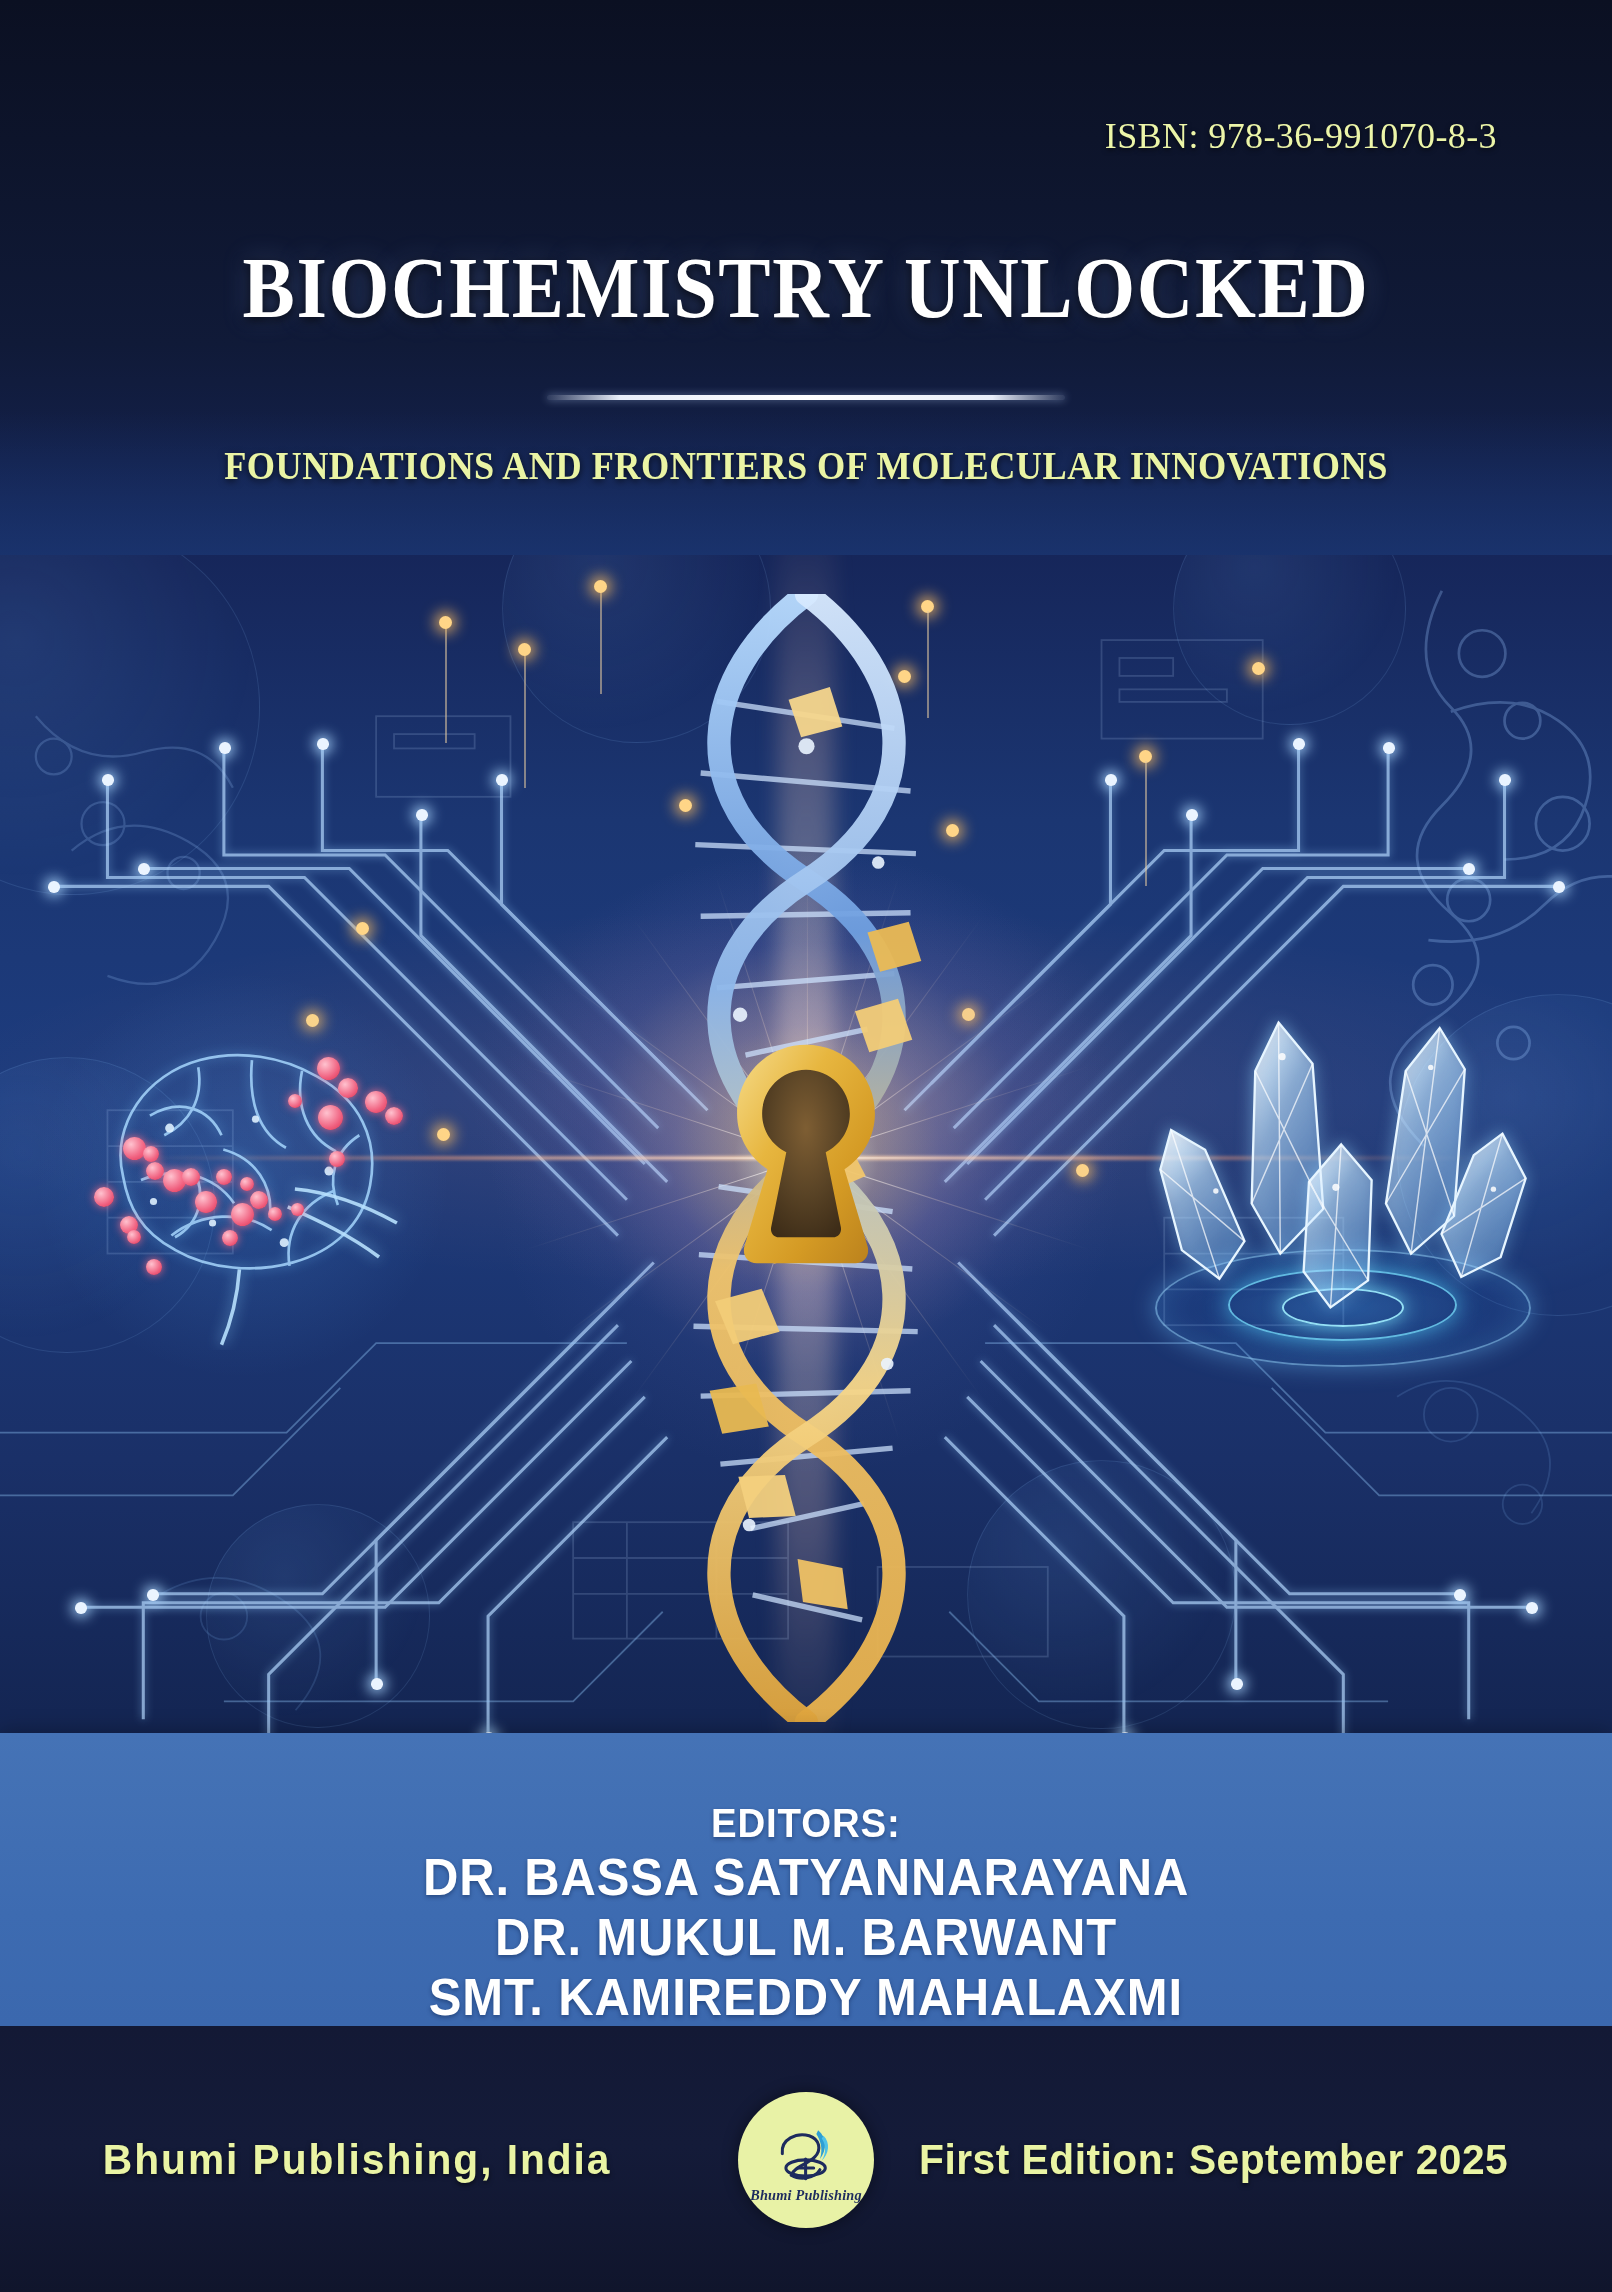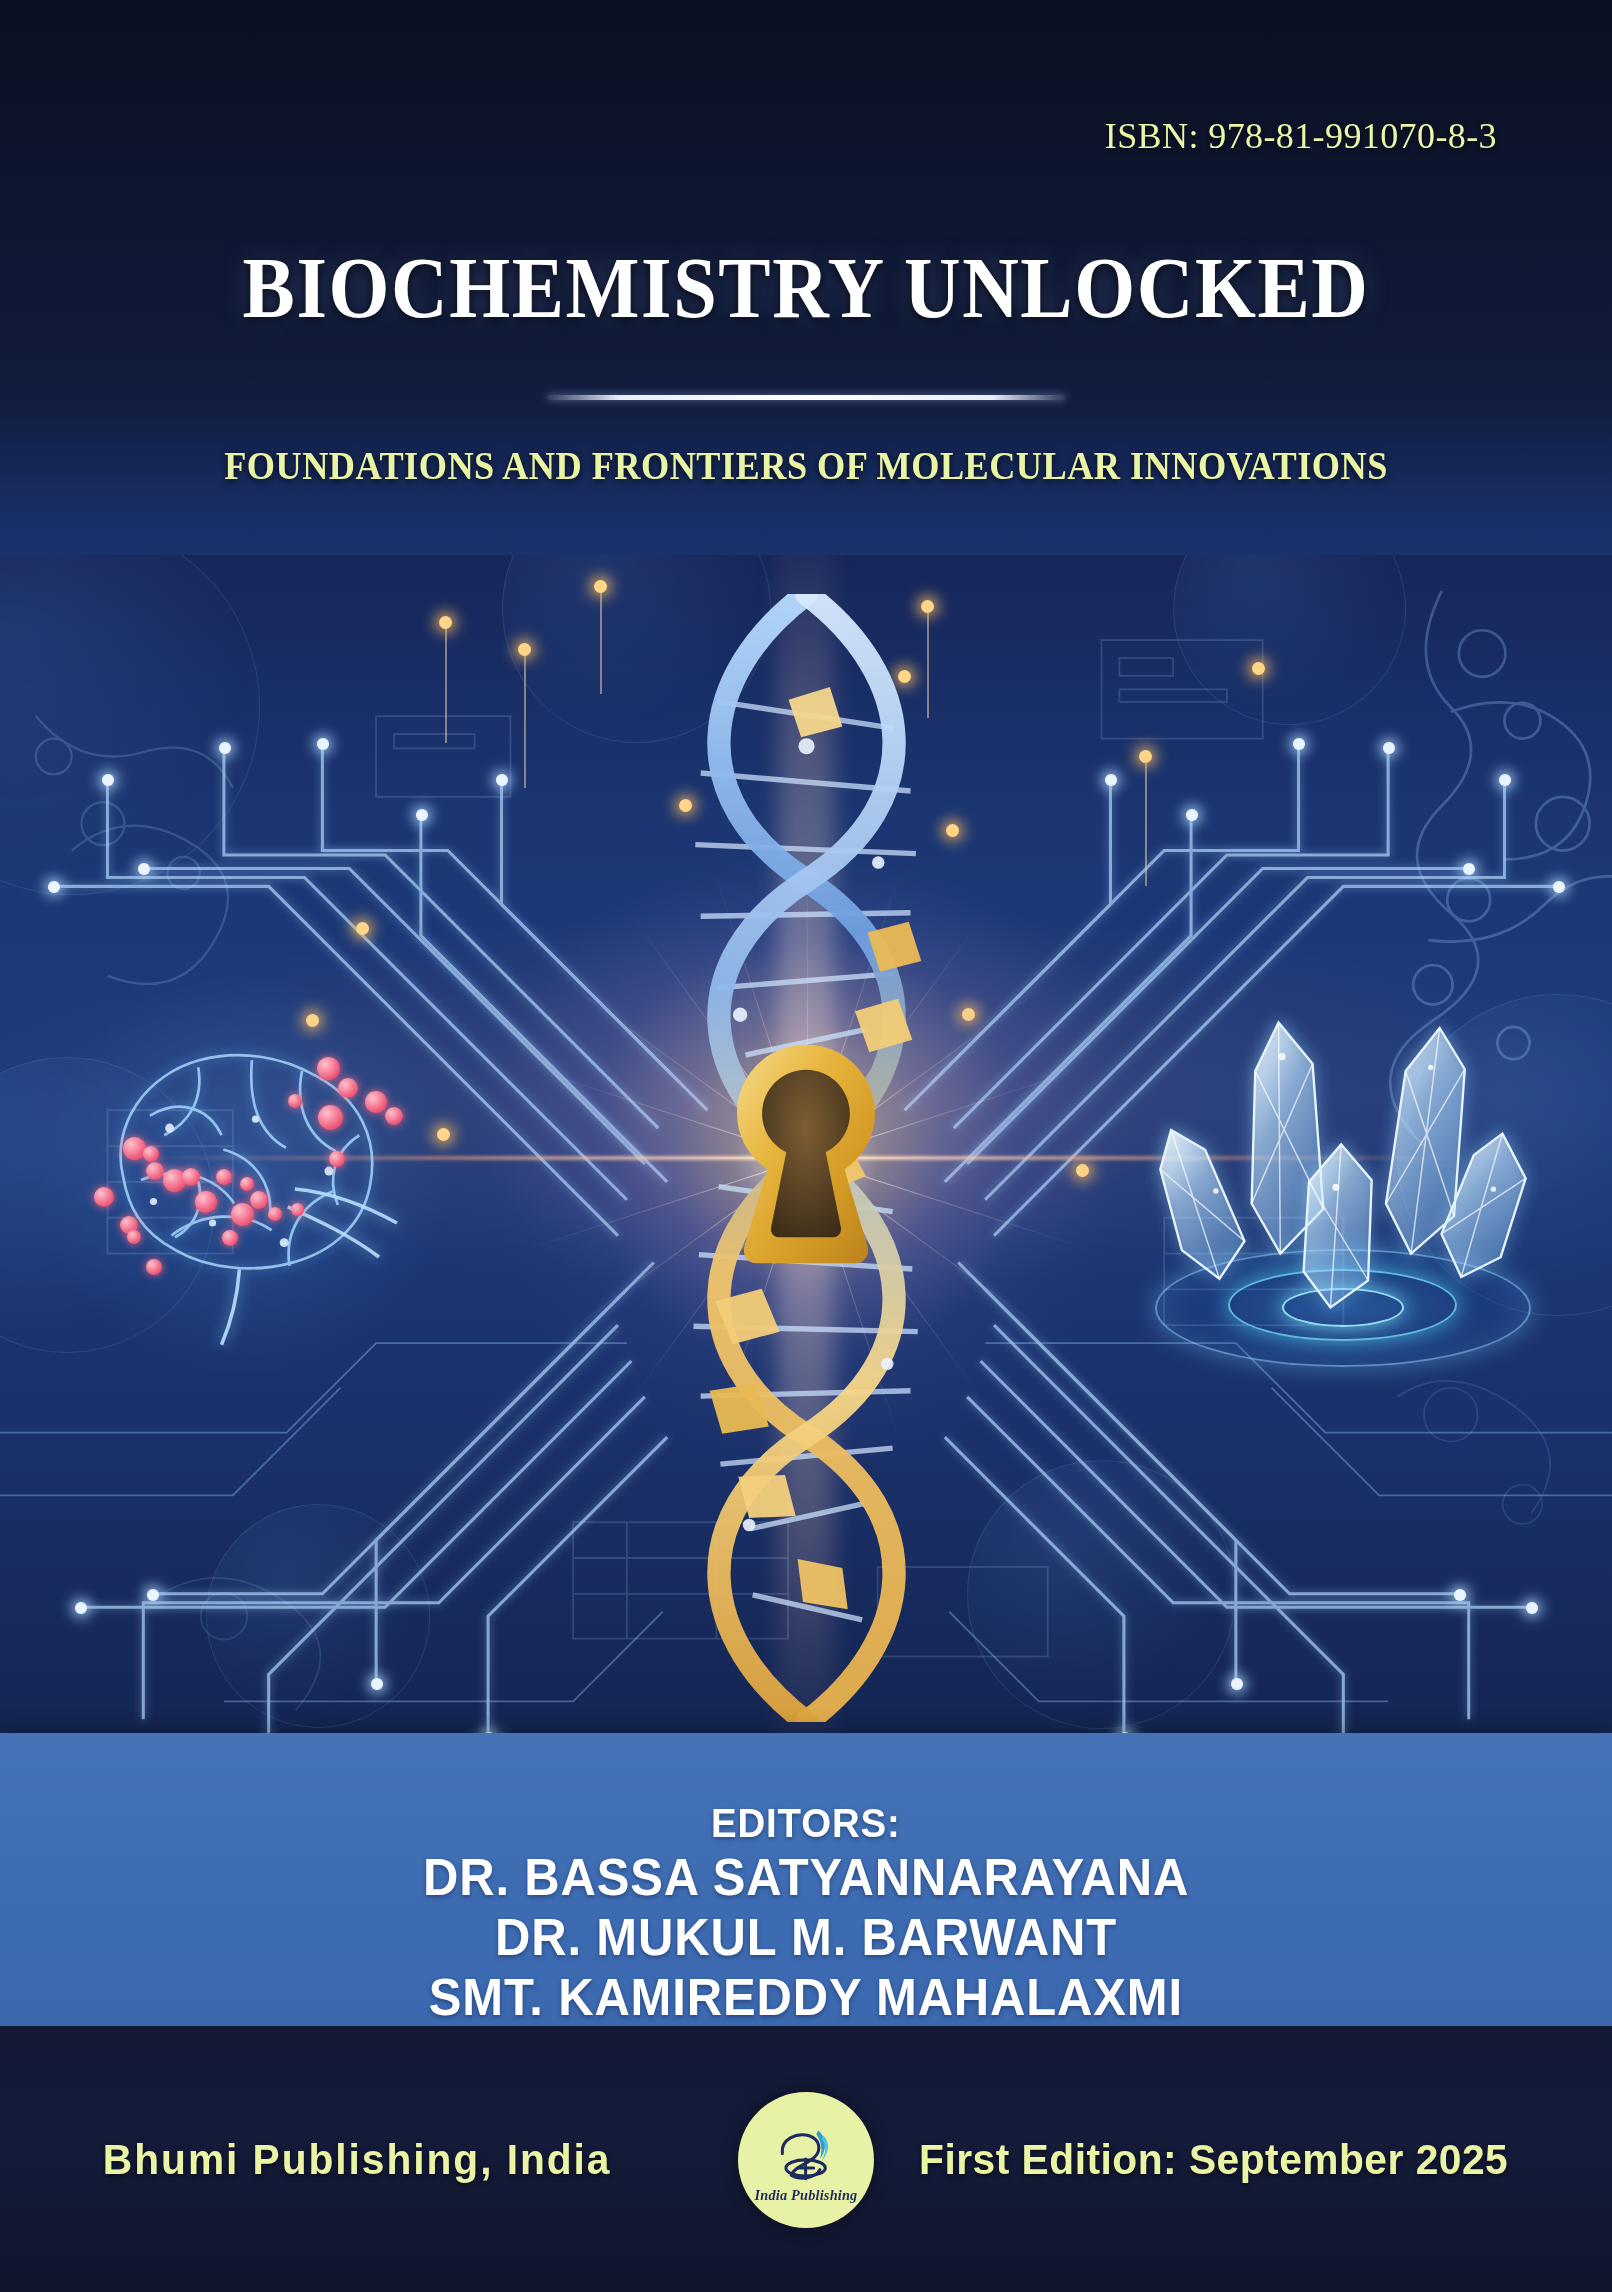--- a/index.html
+++ b/index.html
@@ -212,21 +212,21 @@
     margin-top:0.9px; white-space:nowrap;
   }
 </style>
 </head>
 <body>
 
 <div class="cover">
 
   <div class="header-zone"></div>
 
-  <div class="isbn">ISBN: 978-81-991070-8-3</div>
+  <div class="isbn">ISBN: 978-36-991070-8-3</div>
   <div class="title">BIOCHEMISTRY UNLOCKED</div>
   <div class="title-rule"></div>
   <div class="subtitle">FOUNDATIONS AND FRONTIERS OF MOLECULAR INNOVATIONS</div>
 
   <div class="art">
 
     <div class="blob" style="left:-116px;  top:-36px;  width:376px; height:376px;"></div>
     <div class="blob" style="left:-81px;   top:502px;  width:296px; height:296px;"></div>
     <div class="blob" style="right:-107px; top:439px;  width:322px; height:322px;"></div>
     <div class="blob" style="left:502px;   top:-81px;  width:269px; height:269px;"></div>
@@ -588,20 +588,20 @@
         <g fill="none" stroke="#1d2b5e" stroke-width="3.4" stroke-linecap="round">
           <path d="M16 34 C 14 18, 32 10, 46 14 C 58 18, 60 30, 52 38
                    C 44 46, 30 48, 26 58"></path>
           <path d="M26 58 C 36 64, 52 62, 58 52"></path>
           <ellipse cx="42" cy="50" rx="22" ry="9"></ellipse>
           <path d="M42 40 L42 62 M33 50 L51 50"></path>
         </g>
         <path d="M56 8 C 66 16, 66 30, 58 40 C 62 28, 58 18, 54 12 Z" fill="#2e9fd4"></path>
         <path d="M62 14 C 70 22, 68 34, 60 42 C 66 32, 64 22, 60 17 Z" fill="#4fc2e8"></path>
       </svg>
-      <div class="logo-text">India Publishing</div>
+      <div class="logo-text">Bhumi Publishing</div>
     </div>
 
     <div class="edition">First Edition: September 2025</div>
   </div>
 
 </div>
 
 
 </body></html>

